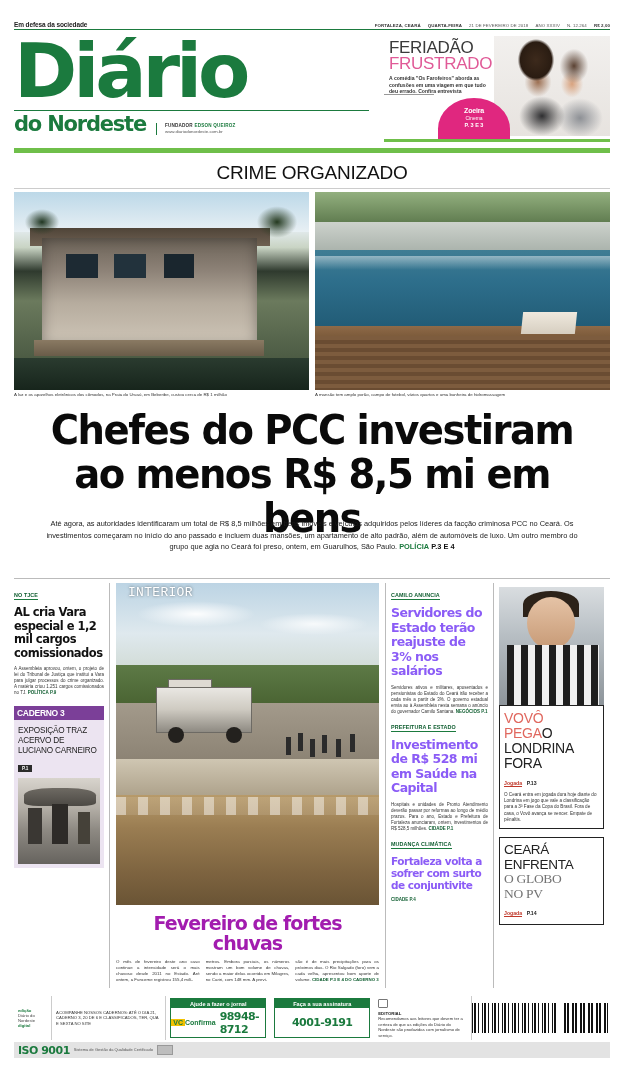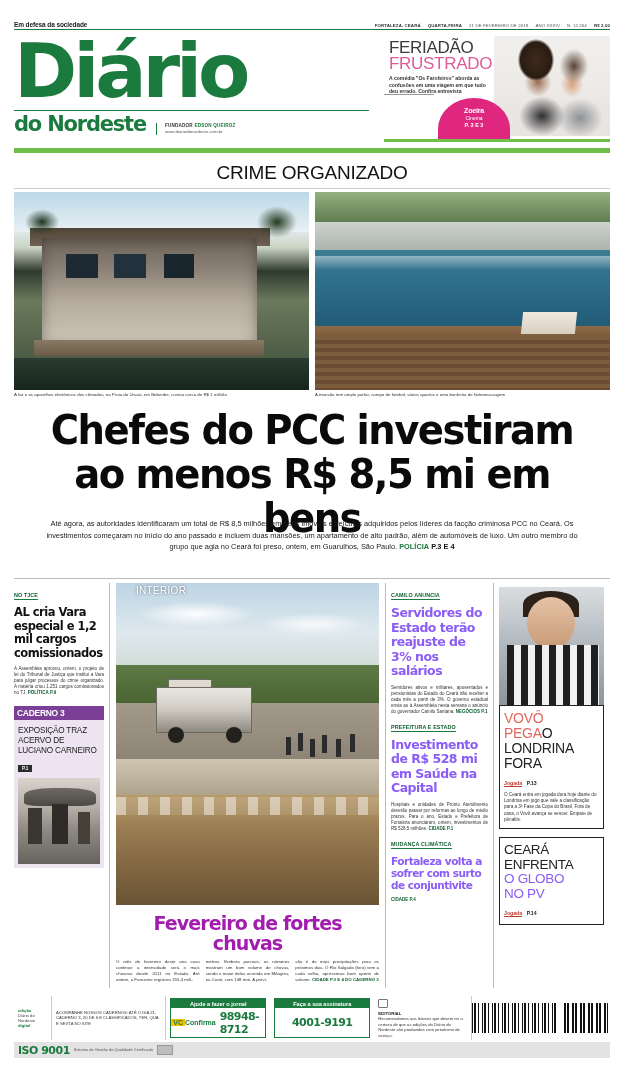--- a/index.html
+++ b/index.html
@@ -193,22 +193,22 @@
   .cp-fig2 { position: absolute; left: 34px; top: 26px; width: 16px; height: 40px; background: #2e2b28; }
   .cp-fig3 { position: absolute; left: 60px; top: 34px; width: 12px; height: 32px; background: #454139; }
   .cp-boat { position: absolute; left: 6px; top: 10px; width: 72px; height: 18px;
     background: linear-gradient(180deg, #6e6a63, #4c4944); border-radius: 40% 40% 20% 20%; }
 
   
   .col-center { width: 276px; padding: 0 6px; border-right: 1px solid #bbb; position: relative; }
   .interior-photo { position: relative; width: 100%; height: 322px; overflow: hidden;
     background: linear-gradient(180deg, #cfe0ea 0%, #e4edf1 14%, #b9c9a8 26%, #9aaa84 36%, #7d8f66 48%, #6d6152 60%, #8a7b63 76%, #b6a98e 100%);
   }
-  .ip-label { position: absolute; left: 20px; top: 2px; font-size: 10px; color: #fff;
-    letter-spacing: 0.3px; text-shadow: 0 0 3px rgba(0,0,0,.55); z-index: 4; }
+  .ip-label { position: absolute; left: 12px; top: 2px; font-size: 13px; color: #fff;
+    letter-spacing: 0.3px; text-shadow: 0 0 3px rgba(0,0,0,.55); z-index: 4; font-family: Liberation Mono, monospace; }
   .ip-sky { position: absolute; left:0; top:0; width:100%; height: 92px;
     background: linear-gradient(180deg, #bcd4e4 0%, #dfe9ee 55%, #cfd9d2 100%); }
   .ip-cloud1 { position: absolute; left: 20px; top: 18px; width: 120px; height: 26px;
     background: radial-gradient(ellipse at center, rgba(255,255,255,.95), rgba(255,255,255,0) 70%); }
   .ip-cloud2 { position: absolute; right: 10px; top: 30px; width: 110px; height: 22px;
     background: radial-gradient(ellipse at center, rgba(255,255,255,.8), rgba(255,255,255,0) 70%); }
   .ip-trees { position: absolute; left: 0; top: 82px; width: 100%; height: 46px;
     background: linear-gradient(180deg, #5d7a46 0%, #47602f 100%); }
   .ip-road { position: absolute; left: 0; top: 120px; width: 100%; height: 60px;
     background: linear-gradient(180deg, #a39a8b 0%, #8b8273 100%); }
@@ -261,21 +261,21 @@
   .vovo-box { border: 1px solid #222; padding: 5px 4px; }
   .vovo-t { font-size: 14px; line-height: 15px; letter-spacing: -0.3px; color: #222; }
   .vovo-t .red { color: #e0685f; }
   .jogada { font-size: 5.2px; font-weight: bold; color: #c0392b; border-bottom: 1.2px solid #c0392b;
     display: inline-block; margin-top: 5px; }
   .jogada-pg { font-size: 5.2px; font-weight: bold; color: #222; }
   .vovo-body { font-size: 4.6px; line-height: 6.2px; color: #333; margin-top: 3px; }
 
   .ferrao-box { border: 1px solid #222; padding: 5px 4px; margin-top: 8px; }
   .ferrao-t { font-size: 13.5px; line-height: 14.5px; letter-spacing: -0.3px; color: #222; }
-  .ferrao-t .red { color: #8b5cf6; }
+  .ferrao-t .red { color: #737373; font-family: Liberation Serif, serif; }
 
   
   .footer { position: absolute; left: 14px; top: 996px; width: 596px; height: 44px;
     display: flex; align-items: stretch; gap: 0; }
   .f-cell { border-right: 1px solid #ccc; padding: 2px 4px; display: flex; flex-direction: column; justify-content: center; }
   .f-logo { width: 48px; }
   .f-logo .l1 { font-size: 4.2px; color: #1b7a3e; font-weight: bold; line-height: 5px; }
   .f-logo .l2 { font-size: 4.2px; color: #444; line-height: 5px; }
   .f-text { width: 150px; font-size: 4.2px; line-height: 5.4px; color: #333; }
   .f-green { width: 128px; border: 1.4px solid #1b7a3e; margin: 2px 4px; display: flex;

